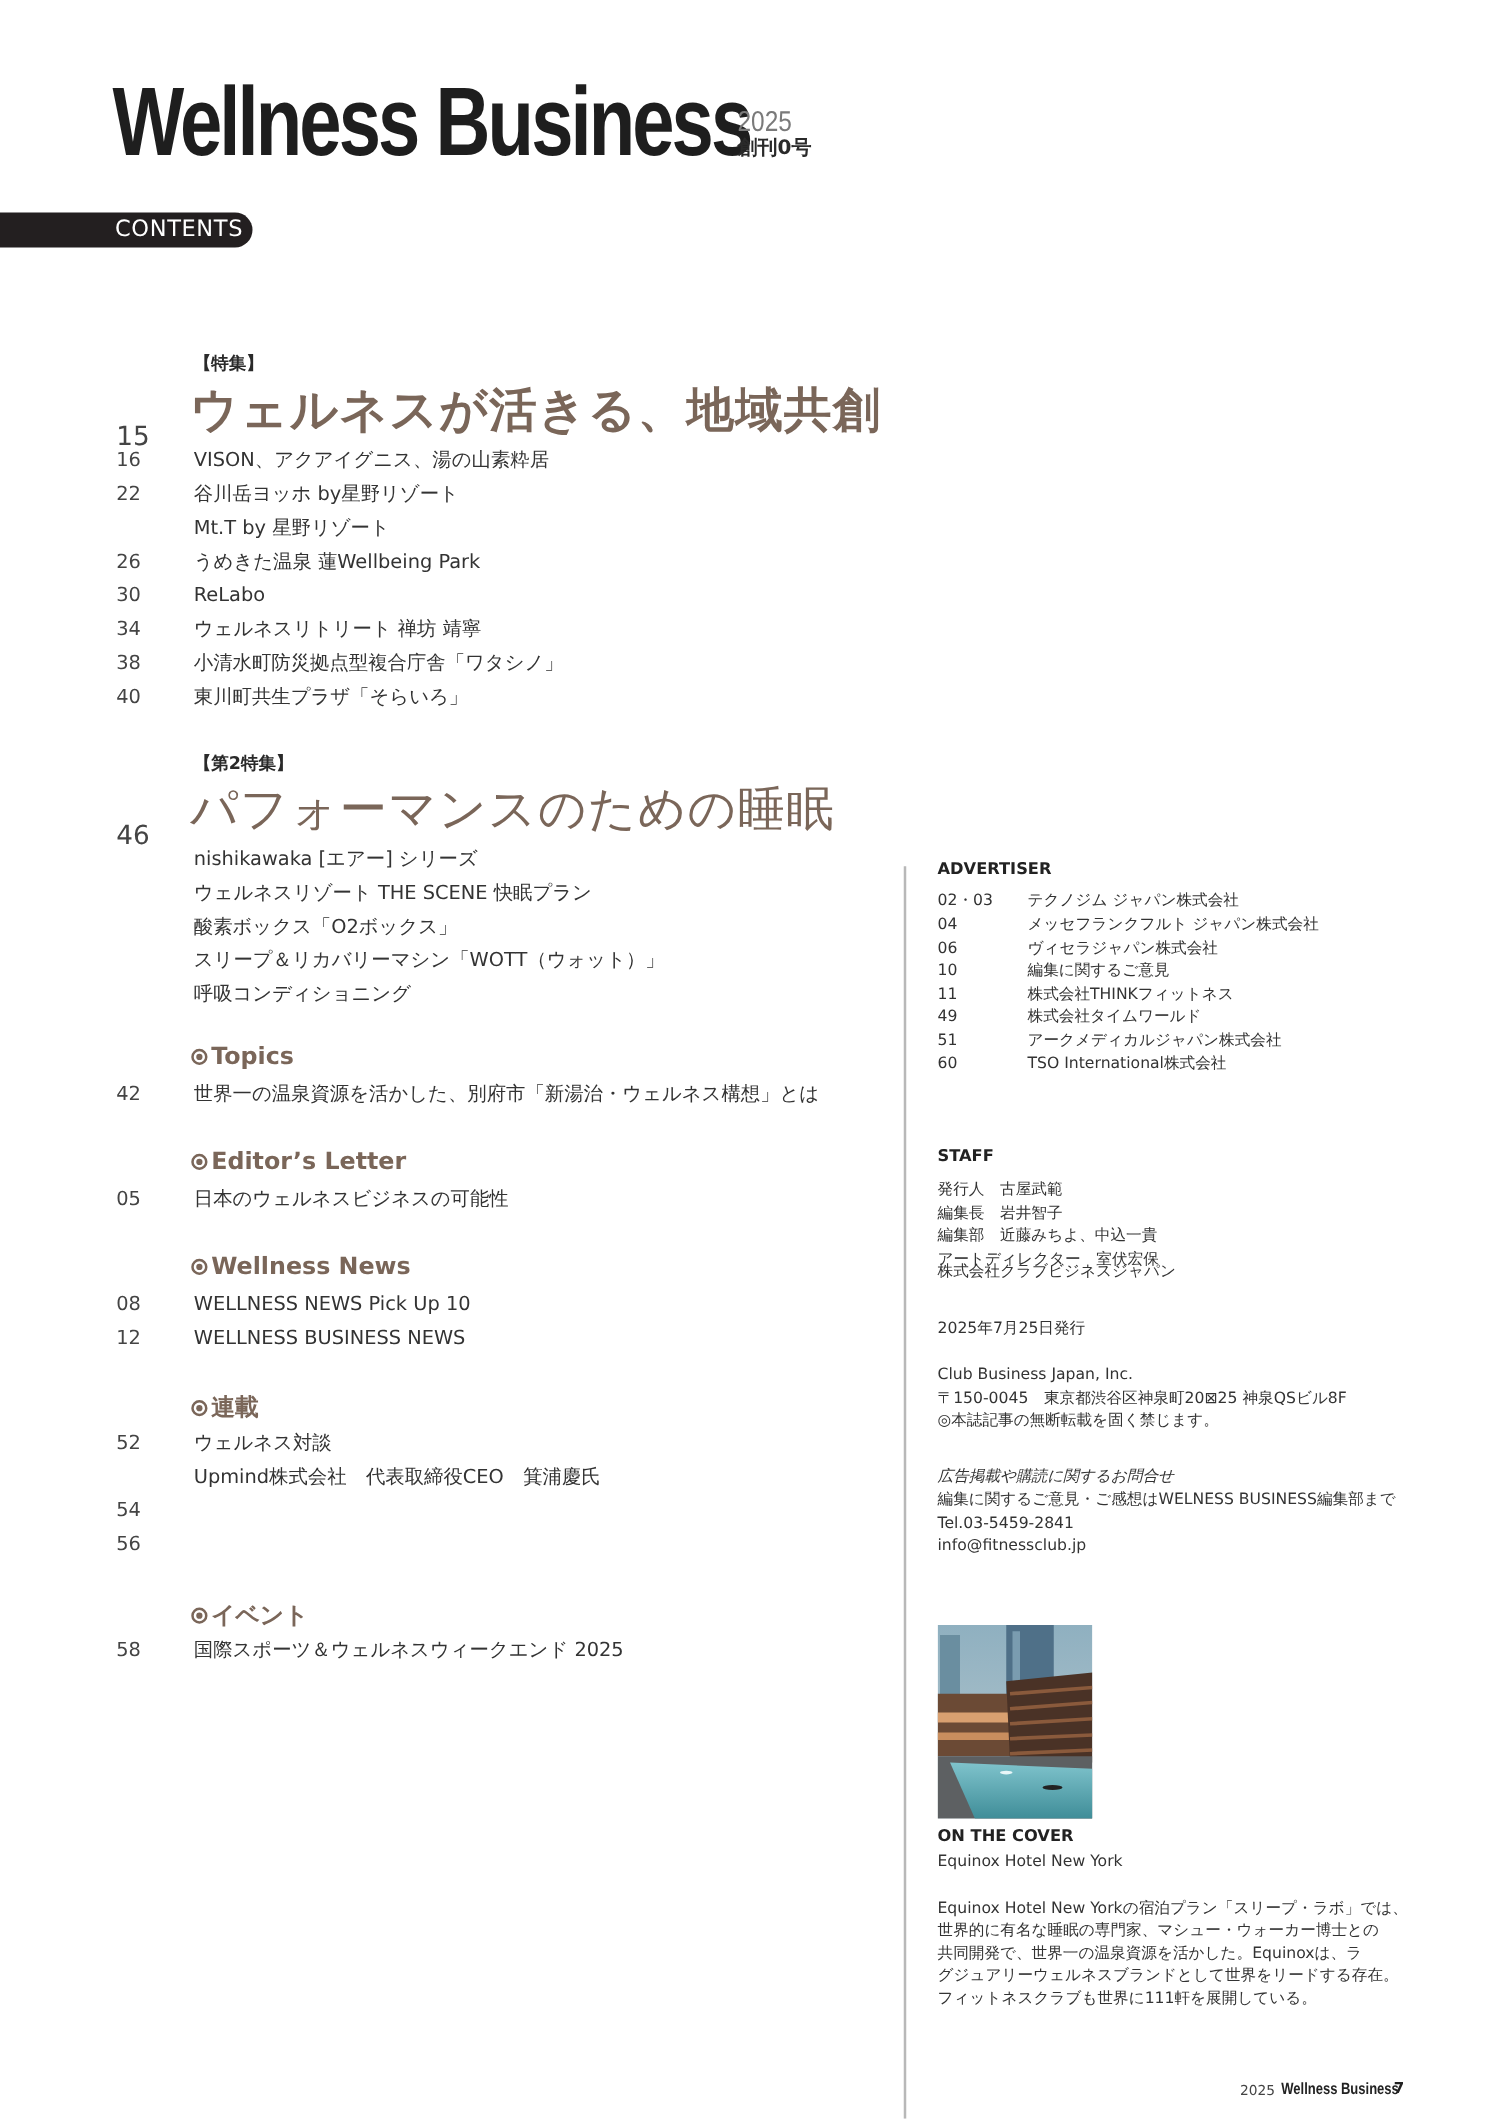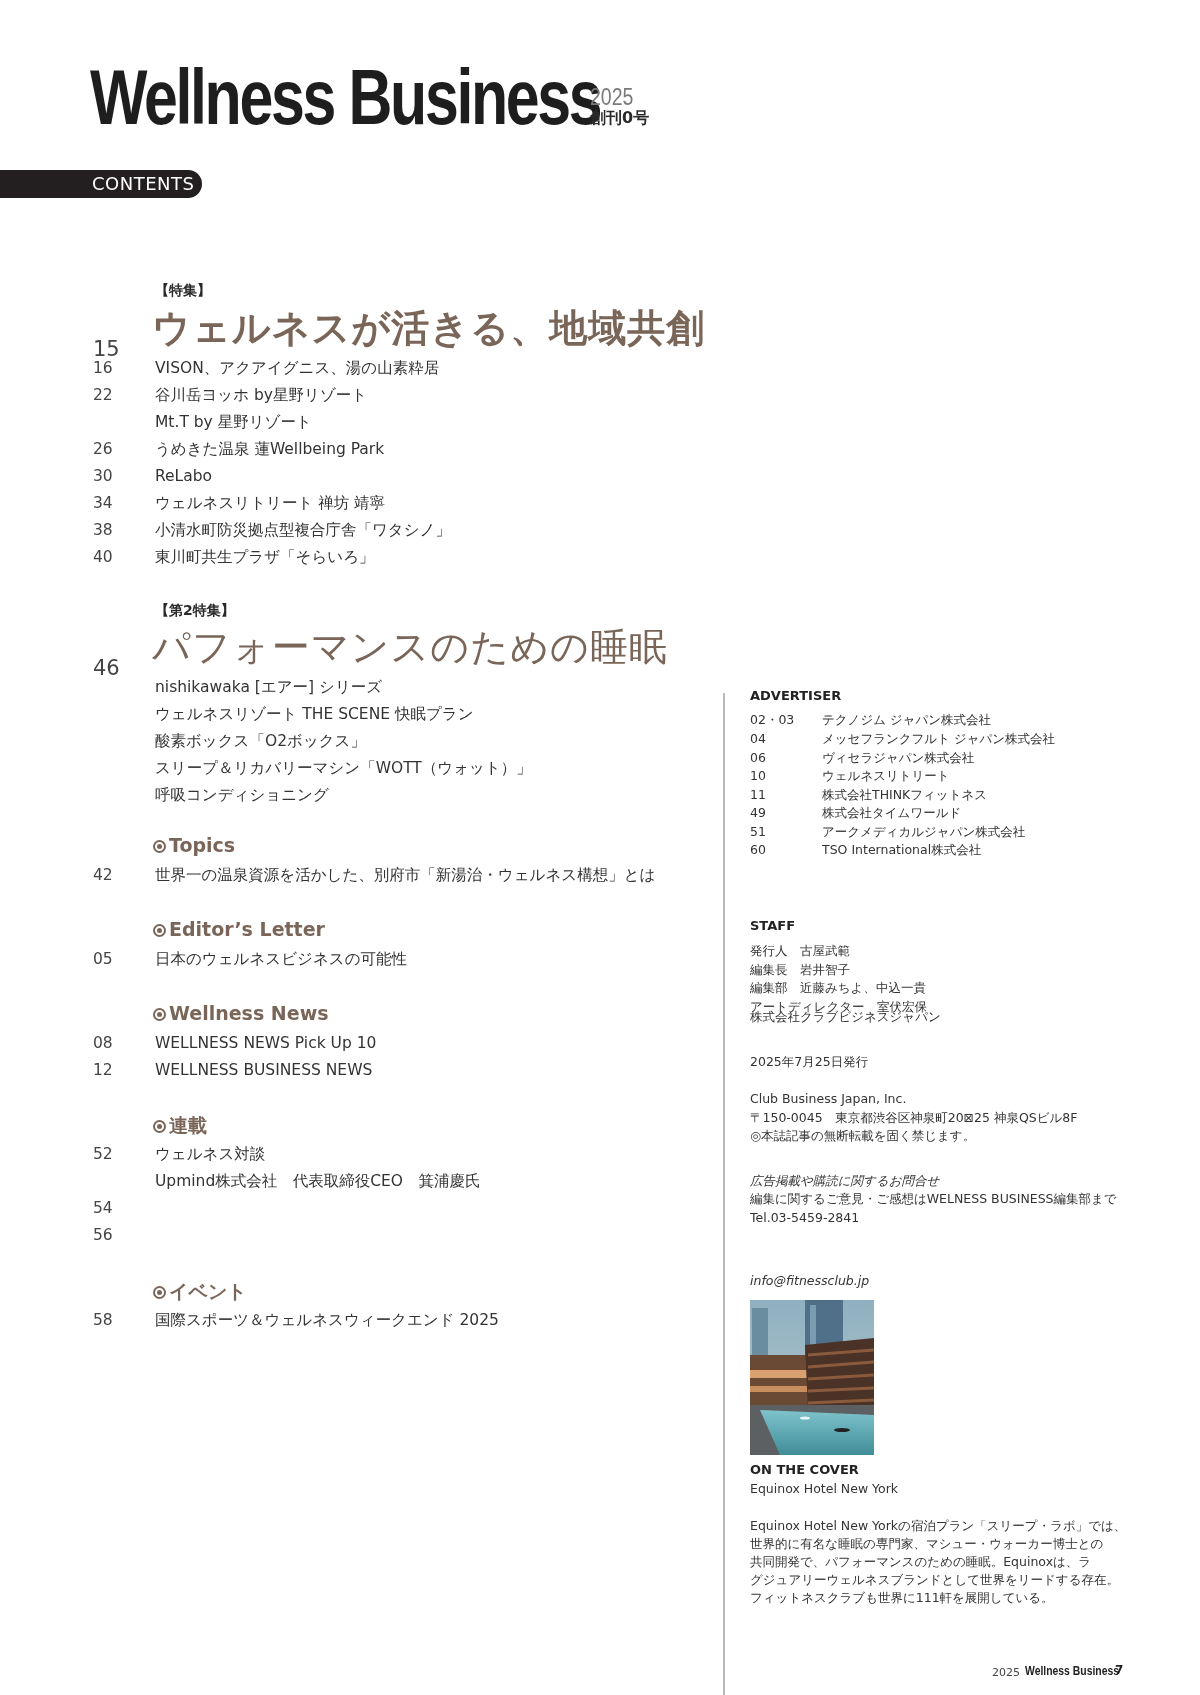--- a/index.html
+++ b/index.html
@@ -166,21 +166,21 @@
 <div class="adv-row" style="top:730px;">
     <span class="p">04</span>
     <span class="n">メッセフランクフルト ジャパン株式会社</span>
   </div>
 <div class="adv-row" style="top:749px;">
     <span class="p">06</span>
     <span class="n">ヴィセラジャパン株式会社</span>
   </div>
 <div class="adv-row" style="top:767px;">
     <span class="p">10</span>
-    <span class="n">ウェルネスリトリート</span>
+    <span class="n">編集に関するご意見</span>
   </div>
 <div class="adv-row" style="top:786px;">
     <span class="p">11</span>
     <span class="n">株式会社THINKフィットネス</span>
   </div>
 <div class="adv-row" style="top:804px;">
     <span class="p">49</span>
     <span class="n">株式会社タイムワールド</span>
   </div>
 <div class="adv-row" style="top:823px;">
@@ -200,21 +200,21 @@
 
 <div class="line" style="top:1053px;">2025年7月25日発行</div>
 <div class="line" style="top:1008px;">株式会社クラブビジネスジャパン</div>
 <div class="line" style="top:1090px;">Club Business Japan, Inc.</div>
 <div class="line" style="top:1109px;">〒150-0045　東京都渋谷区神泉町20⊠25 神泉QSビル8F</div>
 <div class="line" style="top:1127px;">◎本誌記事の無断転載を固く禁じます。</div>
 
 <div class="line" style="top:1172px;font-style:italic;">広告掲載や購読に関するお問合せ</div>
 <div class="line" style="top:1190px;">編集に関するご意見・ご感想はWELNESS BUSINESS編集部まで</div>
 <div class="line" style="top:1209px;">Tel.03-5459-2841</div>
-<div class="line" style="top:1272px;font-style:italic;">info@fitnessclub.jp</div>
+<div class="line" style="top:1227px;">info@fitnessclub.jp</div>
 
 <div class="abs cover-img">
   <svg width="124" height="155" viewBox="0 0 124 155" xmlns="http://www.w3.org/2000/svg">
     <defs>
       <linearGradient id="sky" x1="0" y1="0" x2="0" y2="1">
         <stop offset="0" stop-color="#8fb0c0"></stop>
           <stop offset="1" stop-color="#b9c9cf"></stop>
       </linearGradient>
       <linearGradient id="pool" x1="0" y1="0" x2="0" y2="1">
         <stop offset="0" stop-color="#7fc3cc"></stop>
@@ -240,19 +240,19 @@
     <path d="M10 110 L124 115 L124 155 L30 155 Z" fill="url(#pool)"></path>
     <ellipse cx="92" cy="130" rx="8" ry="2" fill="#222"></ellipse>
     <ellipse cx="55" cy="118" rx="5" ry="1.5" fill="#e8f6f8"></ellipse>
   </svg>
 </div>
 
 <div class="side-title" style="top:1462px;">ON THE COVER</div>
 <div class="line" style="top:1480px;">Equinox Hotel New York</div>
 <div class="line" style="top:1517px;">Equinox Hotel New Yorkの宿泊プラン「スリープ・ラボ」では、</div>
 <div class="line" style="top:1535px;">世界的に有名な睡眠の専門家、マシュー・ウォーカー博士との</div>
-<div class="line" style="top:1553px;">共同開発で、パフォーマンスのための睡眠。Equinoxは、ラ</div>
+<div class="line" style="top:1553px;">共同開発で、世界一の温泉資源を活かした。Equinoxは、ラ</div>
 <div class="line" style="top:1571px;">グジュアリーウェルネスブランドとして世界をリードする存在。</div>
 <div class="line" style="top:1589px;">フィットネスクラブも世界に111軒を展開している。</div>
 
 <div class="abs footer-year">2025</div>
 <div class="abs footer-title">Wellness Business</div>
 <div class="abs footer-page">7</div>
 
 </body></html>

